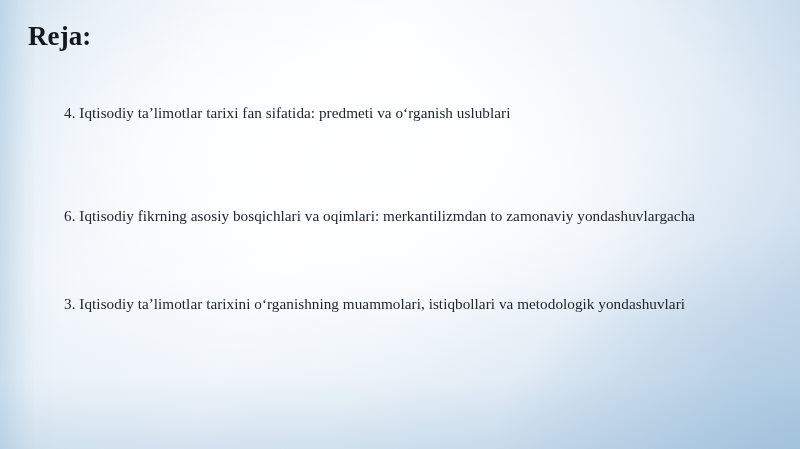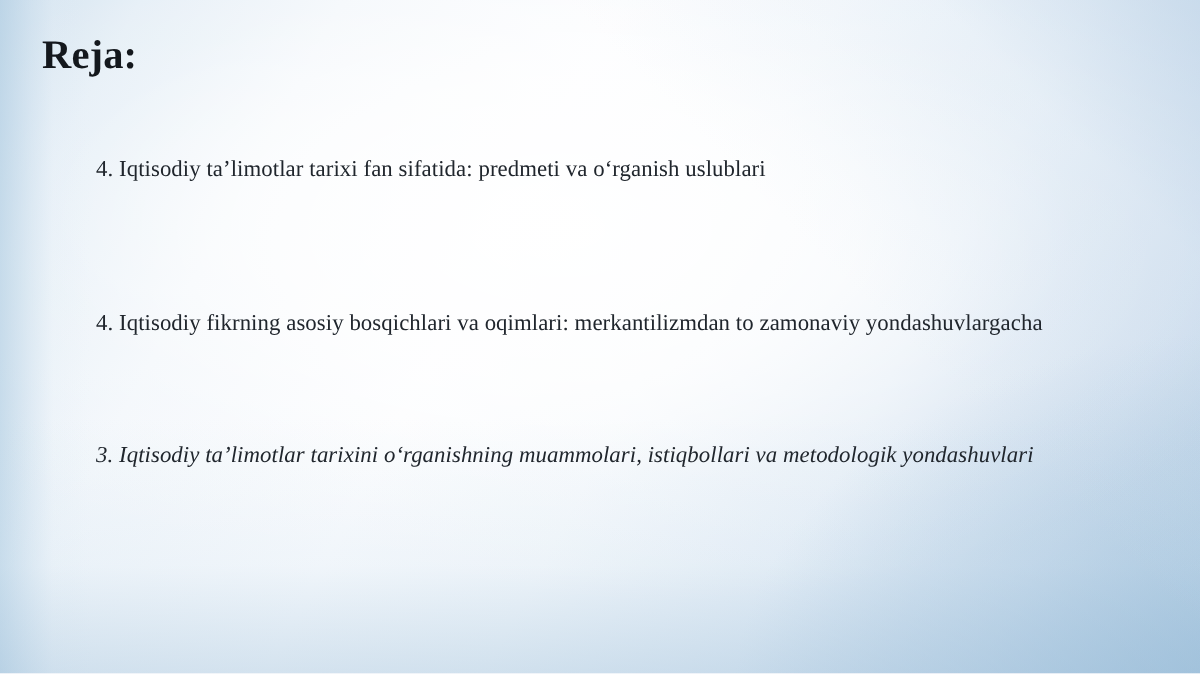--- a/index.html
+++ b/index.html
@@ -103,38 +103,38 @@
 
   .agenda-item {
     font-size: 15.2px;
     line-height: 18.5px;
     color: #20262d;
     letter-spacing: 0.05px;
     min-height: 18.5px;
   }
   .agenda-item.item-0 { margin-bottom: 84px; }
   .agenda-item.item-1 { margin-bottom: 70px; }
-  .agenda-item.item-2 { margin-bottom: 0; font-style: italic; }
+  .agenda-item.item-2 { margin-bottom: 0; }
 </style>
 </head>
 <body>
 
 <div id="slide">
 
   <div class="bg-layer bg-base"></div>
   <div class="bg-layer bg-glow"></div>
   <div class="bg-layer bg-corner"></div>
   <div class="bg-layer bg-leftband"></div>
   <div class="bg-layer bg-bottom"></div>
   <div class="bg-layer bg-topright"></div>
 
   <div id="content">
 
     <div id="slide-title">Reja:</div>
 
     <ul id="agenda-list">
       <li class="agenda-item item-0">4. Iqtisodiy ta’limotlar tarixi fan sifatida: predmeti va o‘rganish uslublari</li>
-      <li class="agenda-item item-1">4. Iqtisodiy fikrning asosiy bosqichlari va oqimlari: merkantilizmdan to zamonaviy yondashuvlargacha</li>
+      <li class="agenda-item item-1">6. Iqtisodiy fikrning asosiy bosqichlari va oqimlari: merkantilizmdan to zamonaviy yondashuvlargacha</li>
       <li class="agenda-item item-2">3. Iqtisodiy ta’limotlar tarixini o‘rganishning muammolari, istiqbollari va metodologik yondashuvlari</li>
     </ul>
 
   </div>
 </div>
 
 </body></html>

